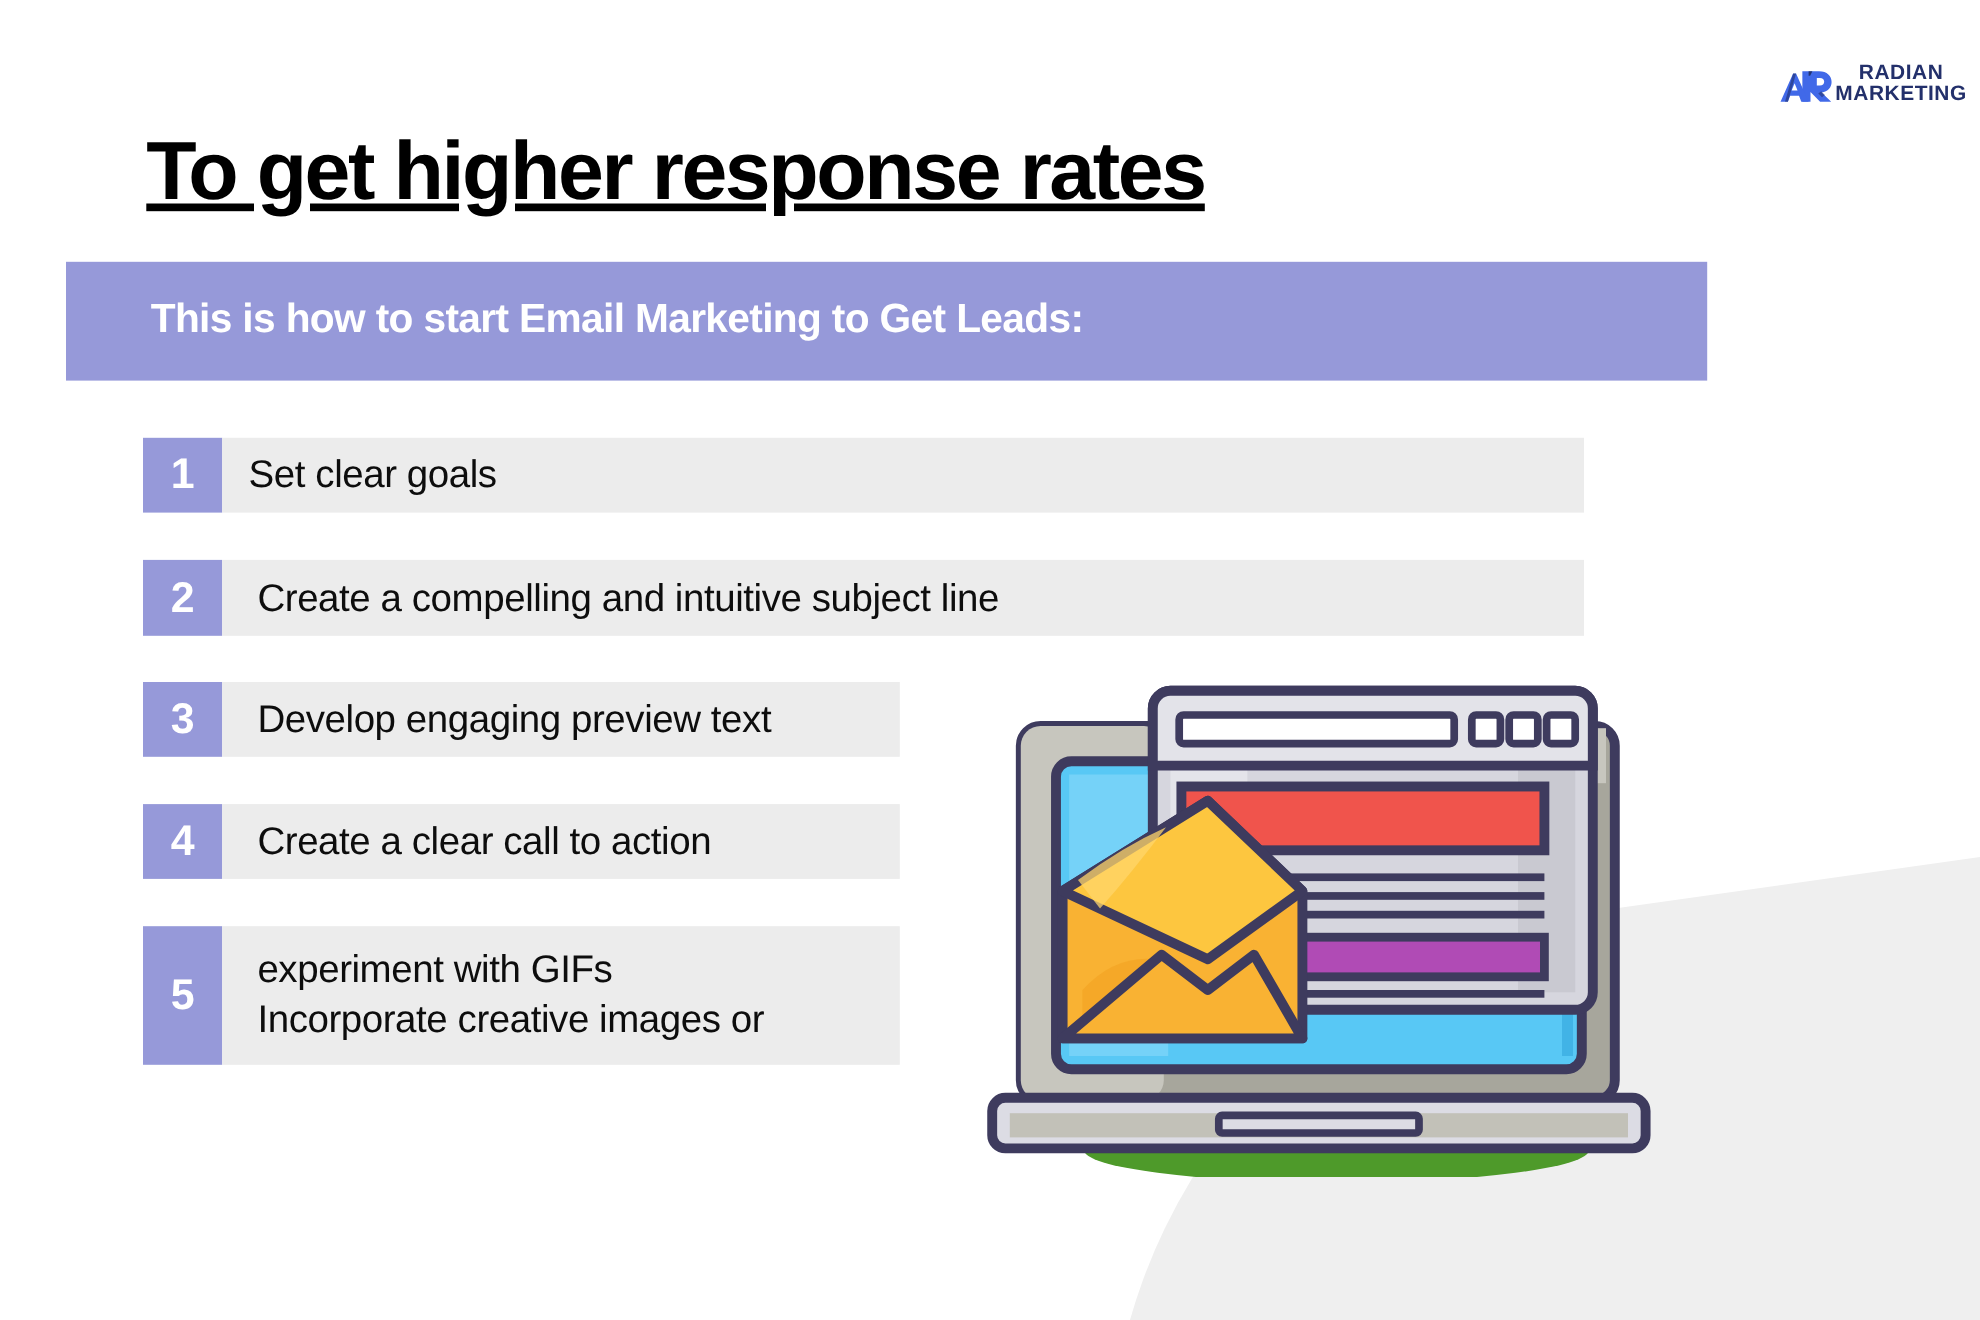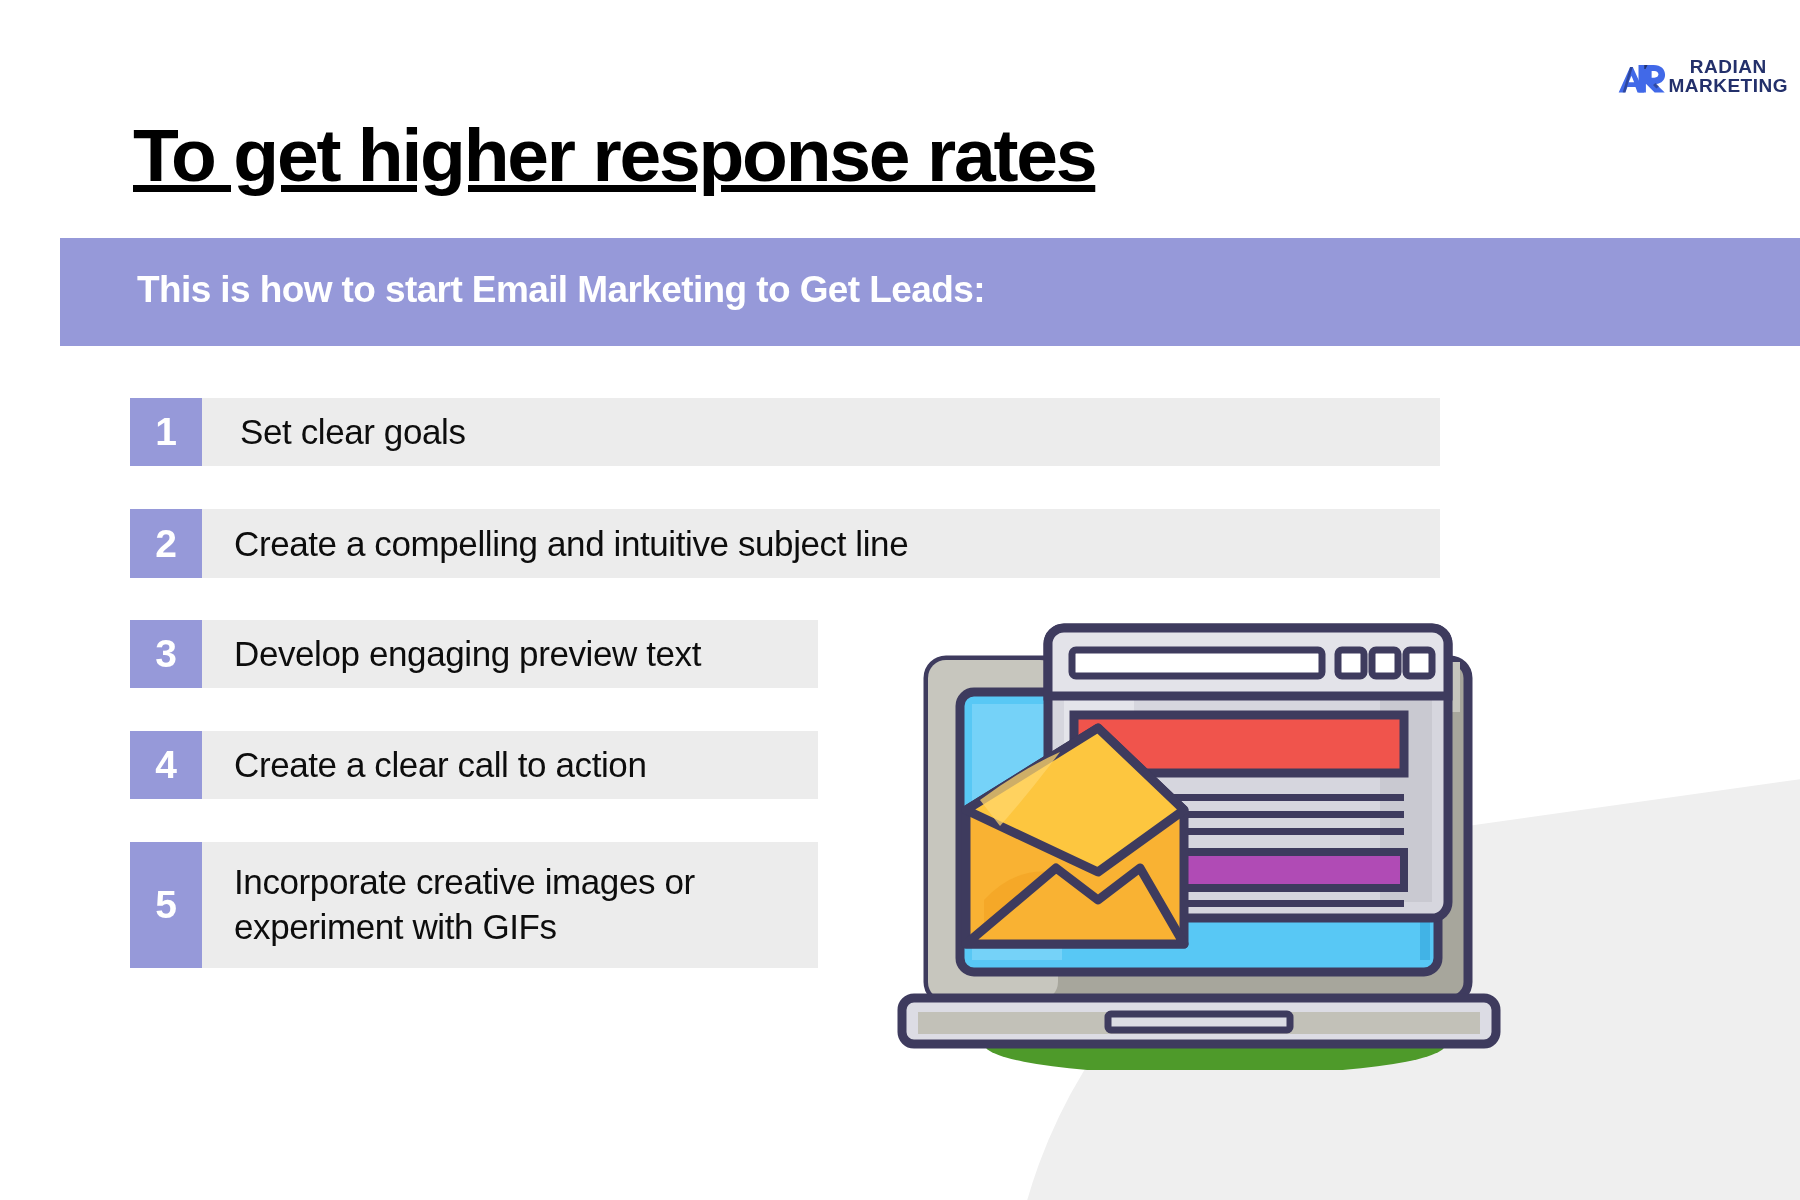--- a/index.html
+++ b/index.html
@@ -50,21 +50,21 @@
     color:#000000;
     letter-spacing:-2.2px;
     z-index:20;
     white-space:nowrap;
     text-decoration:underline;
   }
 
   
   .banner{
     position:absolute;left:60px;top:238px;
-    width:1740px;height:108px;
+    width:1492px;height:108px;
     background:#9699D9;
     z-index:20;
   }
   .banner-text{
     position:absolute;left:77px;top:31px;
     font-size:37px;font-weight:bold;color:#ffffff;
     letter-spacing:-.6px;white-space:nowrap;
   }
 
   
@@ -87,21 +87,21 @@
     font-size:35px;
     letter-spacing:-.4px;
   }
   .rowbody.two{
     flex-direction:column;align-items:flex-start;justify-content:center;
     line-height:1.28;
   }
   .rowbody .ln{display:block;}
 
   .r1{left:130px;top:398px;width:1310px;height:68px;}
-  .r1 .rowbody{padding-left:38px;}
+  .r1 .rowbody{padding-left:24px;}
   .r2{left:130px;top:509px;width:1310px;height:69px;}
   .r3{left:130px;top:620px;width:688px;height:68px;}
   .r4{left:130px;top:731px;width:688px;height:68px;}
   .r5{left:130px;top:842px;width:688px;height:126px;}
 
   
   .illus{position:absolute;left:880px;top:600px;width:640px;height:470px;z-index:25;}
   .illus svg{display:block;}
 </style>
 </head>
@@ -154,22 +154,22 @@
     </div>
 
     <div class="row r4">
       <div class="num">4</div>
       <div class="rowbody">Create a clear call to action</div>
     </div>
 
     <div class="row r5">
       <div class="num">5</div>
       <div class="rowbody two">
+        <span class="ln">experiment with GIFs</span>
         <span class="ln">Incorporate creative images or</span>
-        <span class="ln">experiment with GIFs</span>
       </div>
     </div>
 
   </div>
 
   <div class="illus">
     <svg width="640" height="470" viewBox="0 0 640 470">
 
       <ellipse cx="335" cy="445" rx="230" ry="30" fill="#4E9A2A"></ellipse>
 

